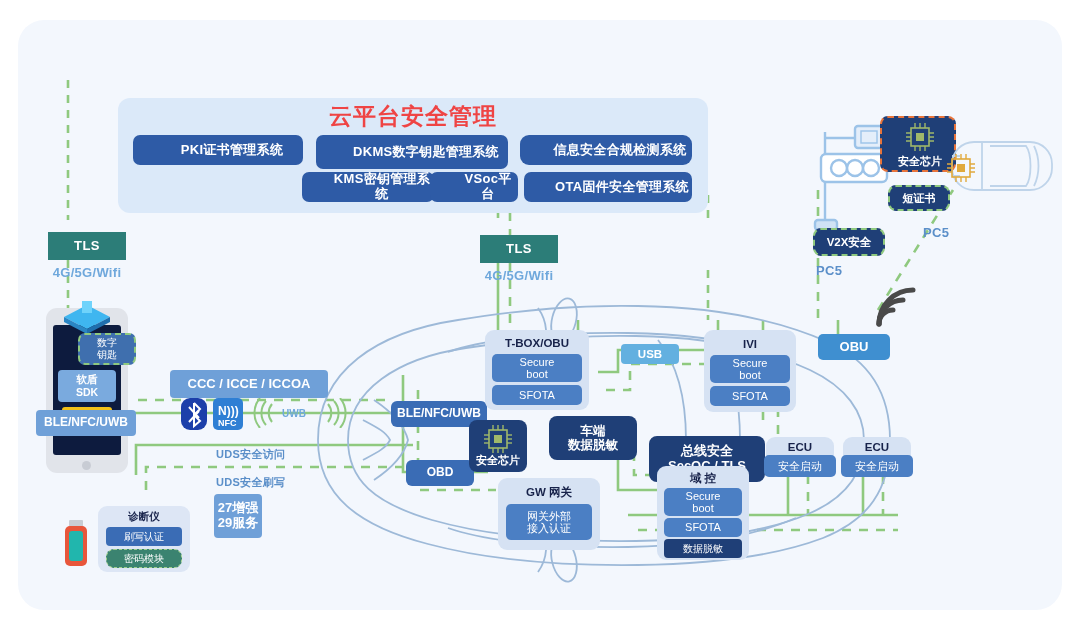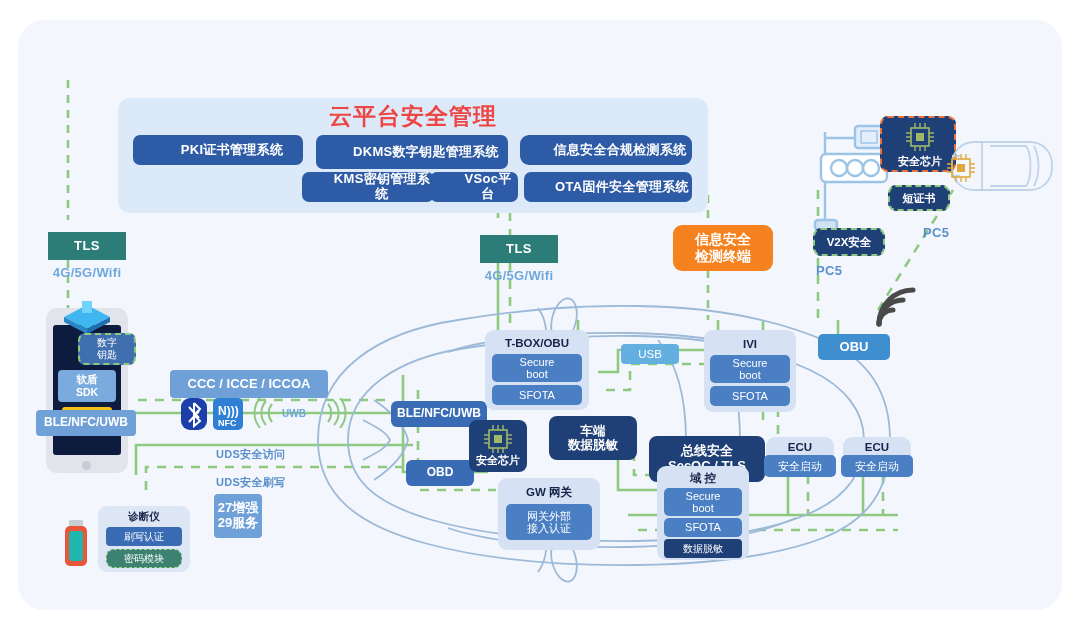--- a/index.html
+++ b/index.html
@@ -23,21 +23,21 @@
   .blue-pale{background:#6fa0d8;color:#fff;border-radius:4px;font-size:11px;}
   .navy{background:#1f3f77;color:#fff;border-radius:8px;font-size:12.5px;font-weight:bold;}
   .grp{background:#d6e2f3;border-radius:9px;}
   .grp-title{color:#17224a;font-size:11.5px;font-weight:bold;}
   .orange{background:#f5821f;color:#fff;border-radius:9px;font-size:14px;font-weight:bold;line-height:1.25;}
   .chip-box{background:#1f3f77;border-radius:8px;}
   .chip-lbl{color:#fff;font-size:11px;font-weight:bold;}
   .dash-green{border:2px dashed #8fc97f;}
   .dash-orange{border:2px dashed #e8743b;}
   .flowlbl{color:#5b8fc9;font-size:11px;font-weight:bold;letter-spacing:.3px;}
-  .usb{background:#63b0e0;color:#fff;border-radius:4px;font-size:11.5px;font-weight:normal;}
+  .usb{background:#63b0e0;color:#fff;border-radius:4px;font-size:11.5px;font-weight:bold;}
   .obu{background:#3f8fd0;color:#fff;border-radius:5px;font-size:13px;font-weight:bold;}
 
   
   #phone-body{left:28px;top:288px;width:82px;height:165px;background:#e1e4ea;border-radius:11px;}
   #phone-screen{left:35px;top:305px;width:68px;height:130px;background:#0d1b3e;border-radius:3px;}
   #phone-home{left:64px;top:441px;width:9px;height:9px;background:#c8ccd4;border-radius:50%;}
   .scr-key{background:#3f6fae;border-radius:7px;color:#fff;font-size:10px;line-height:1.2;}
   .scr-sdk{background:#7aaade;border-radius:4px;color:#fff;font-size:10.5px;font-weight:bold;line-height:1.2;}
   .scr-open{background:#f3c118;border-radius:3px;color:#8a6a00;font-size:8.5px;font-weight:bold;letter-spacing:1px;}
 
@@ -128,24 +128,20 @@
   <div class="abs ctr cloud-box" style="left:284px;top:152px;width:132px;height:30px;">KMS密钥管理系统</div>
   <div class="abs ctr cloud-box" style="left:412px;top:152px;width:88px;height:30px;">VSoc平台</div>
   <div class="abs ctr cloud-box" style="left:506px;top:152px;width:168px;height:30px;">OTA固件安全管理系统</div>
 
   <div class="abs ctr tls-box" style="left:30px;top:212px;width:78px;height:28px;">TLS</div>
   <div class="abs ctr netlabel" style="left:16px;top:245px;width:106px;height:16px;">4G/5G/Wifi</div>
 
   <div class="abs ctr tls-box" style="left:462px;top:215px;width:78px;height:28px;">TLS</div>
   <div class="abs ctr netlabel" style="left:448px;top:248px;width:106px;height:16px;">4G/5G/Wifi</div>
 
-  <div class="abs ctr orange" style="left:655px;top:205px;width:100px;height:46px;flex-direction:column;">
-    <span>信息安全</span>
-    <span>检测终端</span>
-  </div>
 
   <div class="abs" id="phone-body"></div>
   <div class="abs" id="phone-screen"></div>
   <div class="abs" id="phone-home"></div>
 
   <svg class="abs" style="left:40px;top:281px;width:58px;height:34px;">
     <polygon points="29,4 52,16 29,28 6,16" fill="#3fb6f0"></polygon>
     <polygon points="6,16 29,28 29,33 6,21" fill="#2a86c4"></polygon>
     <polygon points="52,16 29,28 29,33 52,21" fill="#1f6fae"></polygon>
     <polygon points="24,0 34,0 34,12 24,12" fill="#6fd3fb"></polygon>

